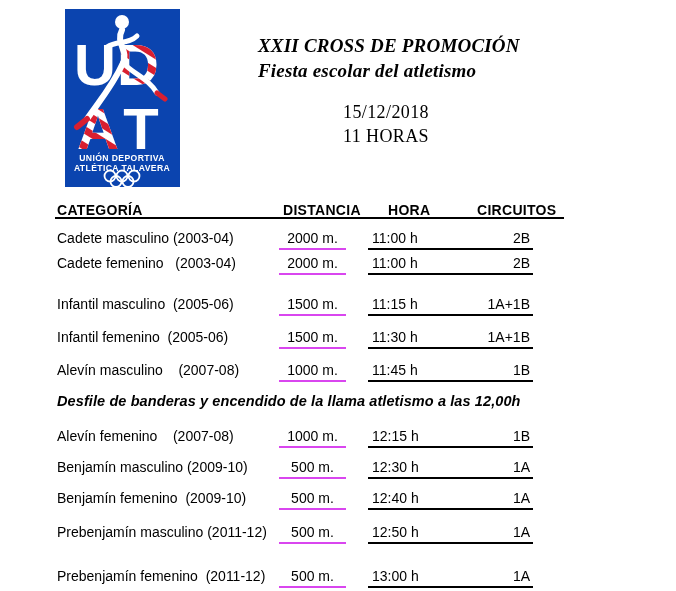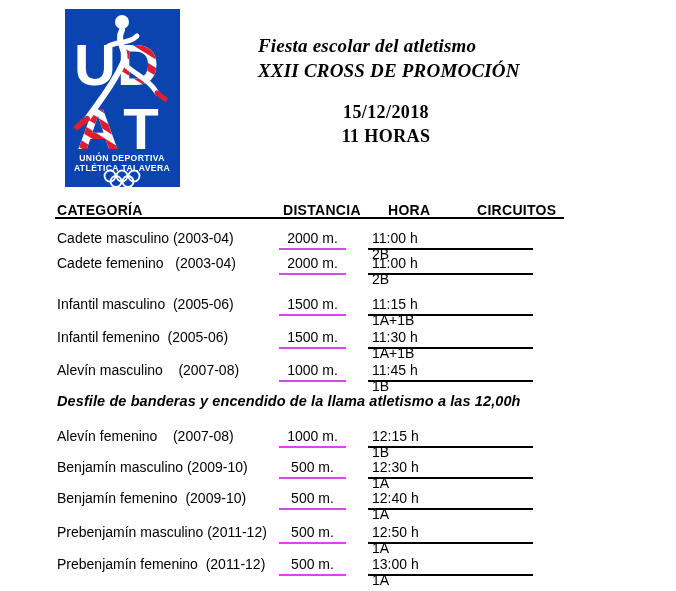--- a/index.html
+++ b/index.html
@@ -11,39 +11,39 @@
   .logo{position:absolute;left:65px;top:9px;width:115px;height:178px;}
   .logo svg{display:block;width:115px;height:178px;}
   
   .title-block{
     position:absolute;left:258px;top:33px;
     font-family:"Liberation Serif",serif;font-weight:bold;font-style:italic;
     font-size:19px;line-height:25px;letter-spacing:.2px;white-space:nowrap;
   }
   .date-block{
     position:absolute;left:230px;top:100px;width:312px;text-align:center;
-    font-family:"Liberation Serif",serif;font-weight:bold;
+    font-family:"Liberation Serif",serif;font-weight:normal;
     font-size:18px;line-height:24px;letter-spacing:.4px;
   }
   
   .col-header{
     position:absolute;top:202px;font-weight:bold;font-size:14px;letter-spacing:.3px;white-space:nowrap;
   }
   .header-rule{position:absolute;left:55px;top:217px;width:509px;border-bottom:2px solid #000;}
   
   .row{position:absolute;left:0;width:664px;height:20px;font-size:14px;}
   .row .cat{position:absolute;left:57px;top:0;white-space:pre;}
   .row .dist{
     position:absolute;left:279px;top:0;width:67px;height:20px;box-sizing:border-box;
     text-align:center;border-bottom:2px solid #d946ef;white-space:pre;
   }
   .row .timecell{
     position:absolute;left:368px;top:0;width:165px;height:20px;box-sizing:border-box;
     border-bottom:2px solid #000;display:flex;justify-content:space-between;
-    padding:0 3px 0 4px;white-space:pre;flex-direction:column;
+    padding:0 3px 0 4px;white-space:pre;
   }
   .notice{
     position:absolute;left:57px;top:393px;font-weight:bold;font-style:italic;
     font-size:14.5px;letter-spacing:.1px;white-space:nowrap;
   }
 </style>
 </head>
 <body>
 
 <div class="page">
@@ -100,22 +100,22 @@
         <circle cx="45" cy="167" r="5.5"></circle>
         <circle cx="57" cy="167" r="5.5"></circle>
         <circle cx="69" cy="167" r="5.5"></circle>
         <circle cx="51" cy="172.5" r="5.5"></circle>
         <circle cx="63" cy="172.5" r="5.5"></circle>
       </g>
     </svg>
   </div>
 
   <div class="title-block">
+    <div>XXII CROSS DE PROMOCIÓN</div>
     <div>Fiesta escolar del atletismo</div>
-    <div>XXII CROSS DE PROMOCIÓN</div>
   </div>
 
   <div class="date-block">
     <div>15/12/2018</div>
     <div>11 HORAS</div>
   </div>
 
   <span class="col-header" style="left:57px;">CATEGORÍA</span>
   <span class="col-header" style="left:283px;">DISTANCIA</span>
   <span class="col-header" style="left:388px;">HORA</span>
@@ -198,21 +198,21 @@
 
   <div class="row" style="top:524px;padding-left:48px;">
     <span class="cat">Prebenjamín masculino (2011-12)</span>
     <span class="dist">500 m.</span>
     <span class="timecell">
       <span>12:50 h</span>
       <span>1A</span>
     </span>
   </div>
 
-  <div class="row" style="top:556px;">
+  <div class="row" style="top:568px;">
     <span class="cat">Prebenjamín femenino  (2011-12)</span>
     <span class="dist">500 m.</span>
     <span class="timecell">
       <span>13:00 h</span>
       <span>1A</span>
     </span>
   </div>
 
 </div>
 

